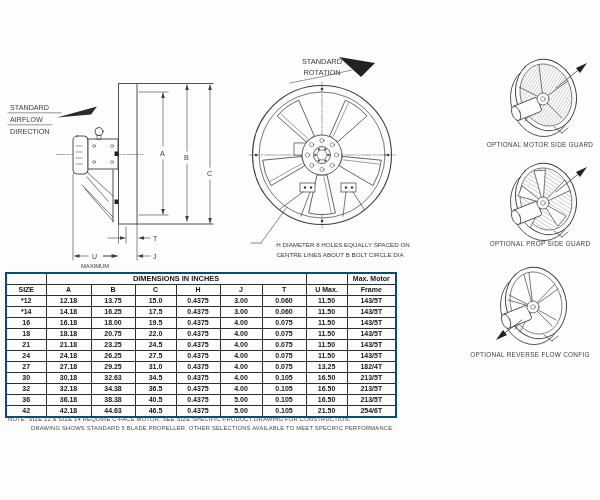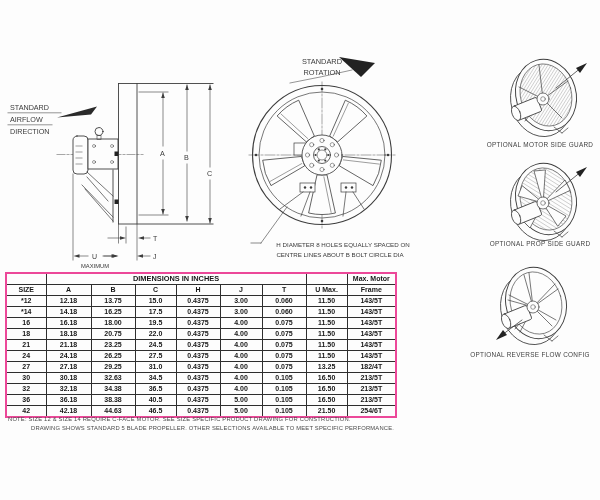--- a/index.html
+++ b/index.html
@@ -6,21 +6,21 @@
   .page{position:relative;width:600px;height:500px;background:#fdfdfd;overflow:hidden;
         font-family:"Liberation Sans",sans-serif;color:#2b2b2b;}
   svg{position:absolute;overflow:visible;}
   svg text{font-family:"Liberation Sans",sans-serif;fill:#3a3a3a;}
   .opt-label{position:absolute;width:150px;text-align:center;font-size:6.4px;
              letter-spacing:.3px;color:#3f3f3f;}
   .dim-table{position:absolute;left:5px;top:272px;width:390px;border-collapse:collapse;
              table-layout:fixed;font-size:7px;font-weight:bold;color:#161616;}
   .dim-table td,.dim-table th{border:1px solid #2e2e2e;height:10px;padding:0;
              text-align:center;line-height:10px;font-weight:bold;white-space:nowrap;}
-  .dim-table{border:2px solid #ec4899;}
+  .dim-table{border:2px solid #0c4a6e;}
   .tbl-title{font-size:7.4px;}
   .note{position:absolute;font-size:5.8px;color:#4a4a4a;letter-spacing:.2px;white-space:nowrap;}
   .n1{left:8px;top:416px;}
   .n2{left:31px;top:425px;}
 </style>
 </head>
 <body>
 
 <div class="page">
 

